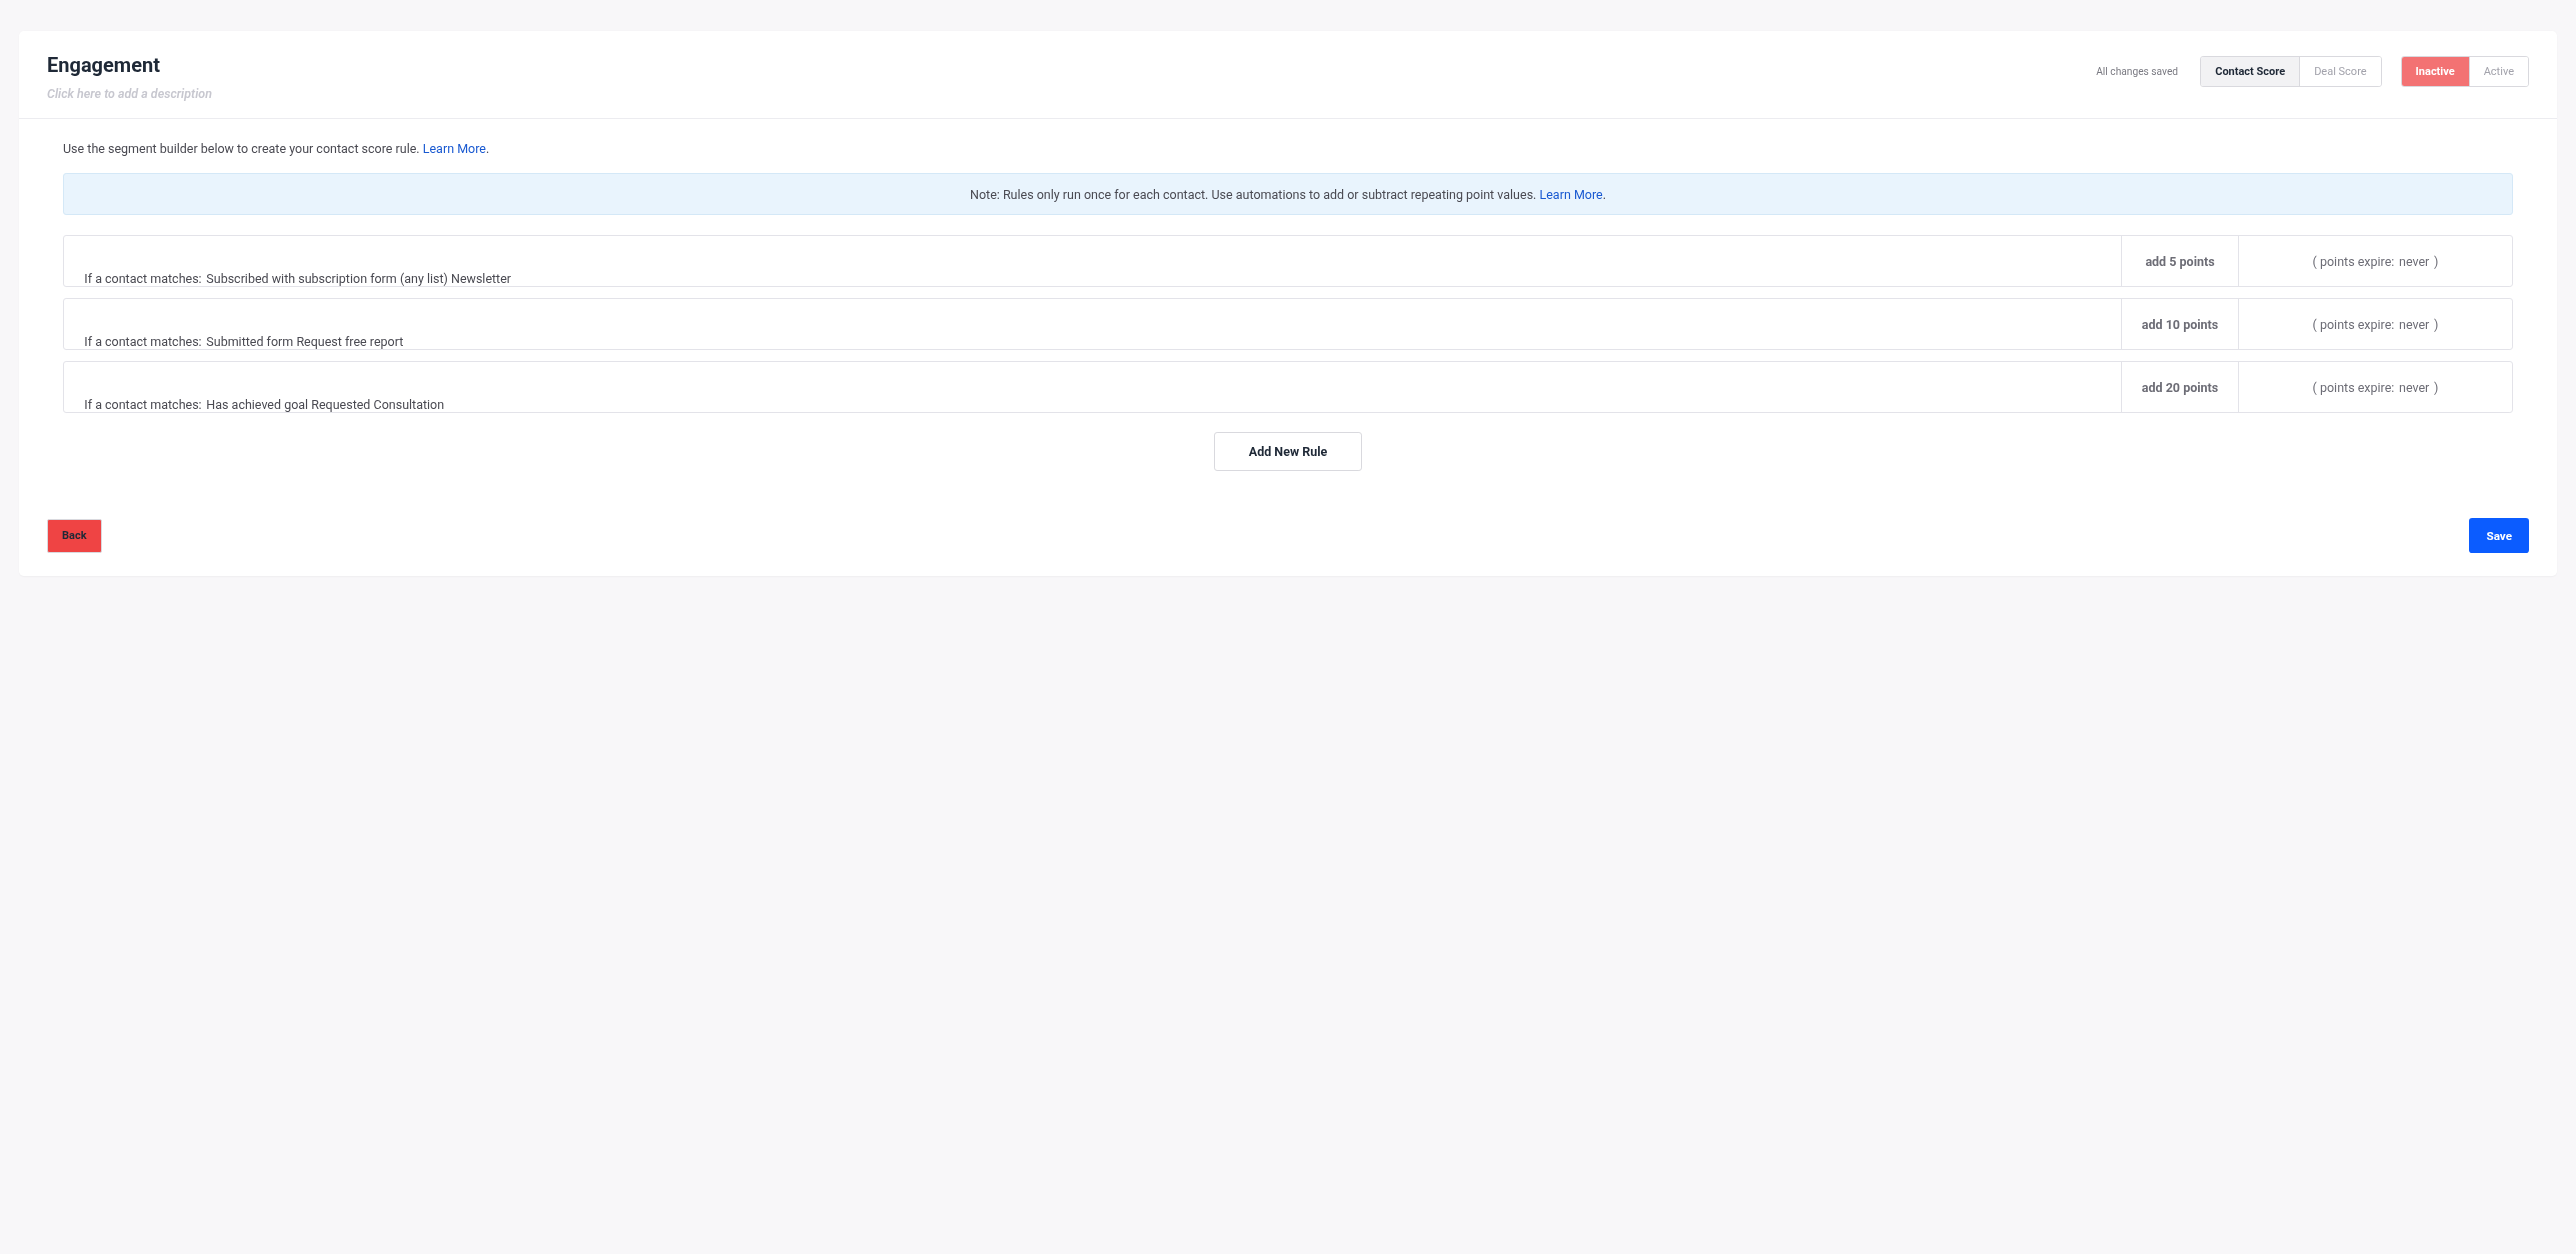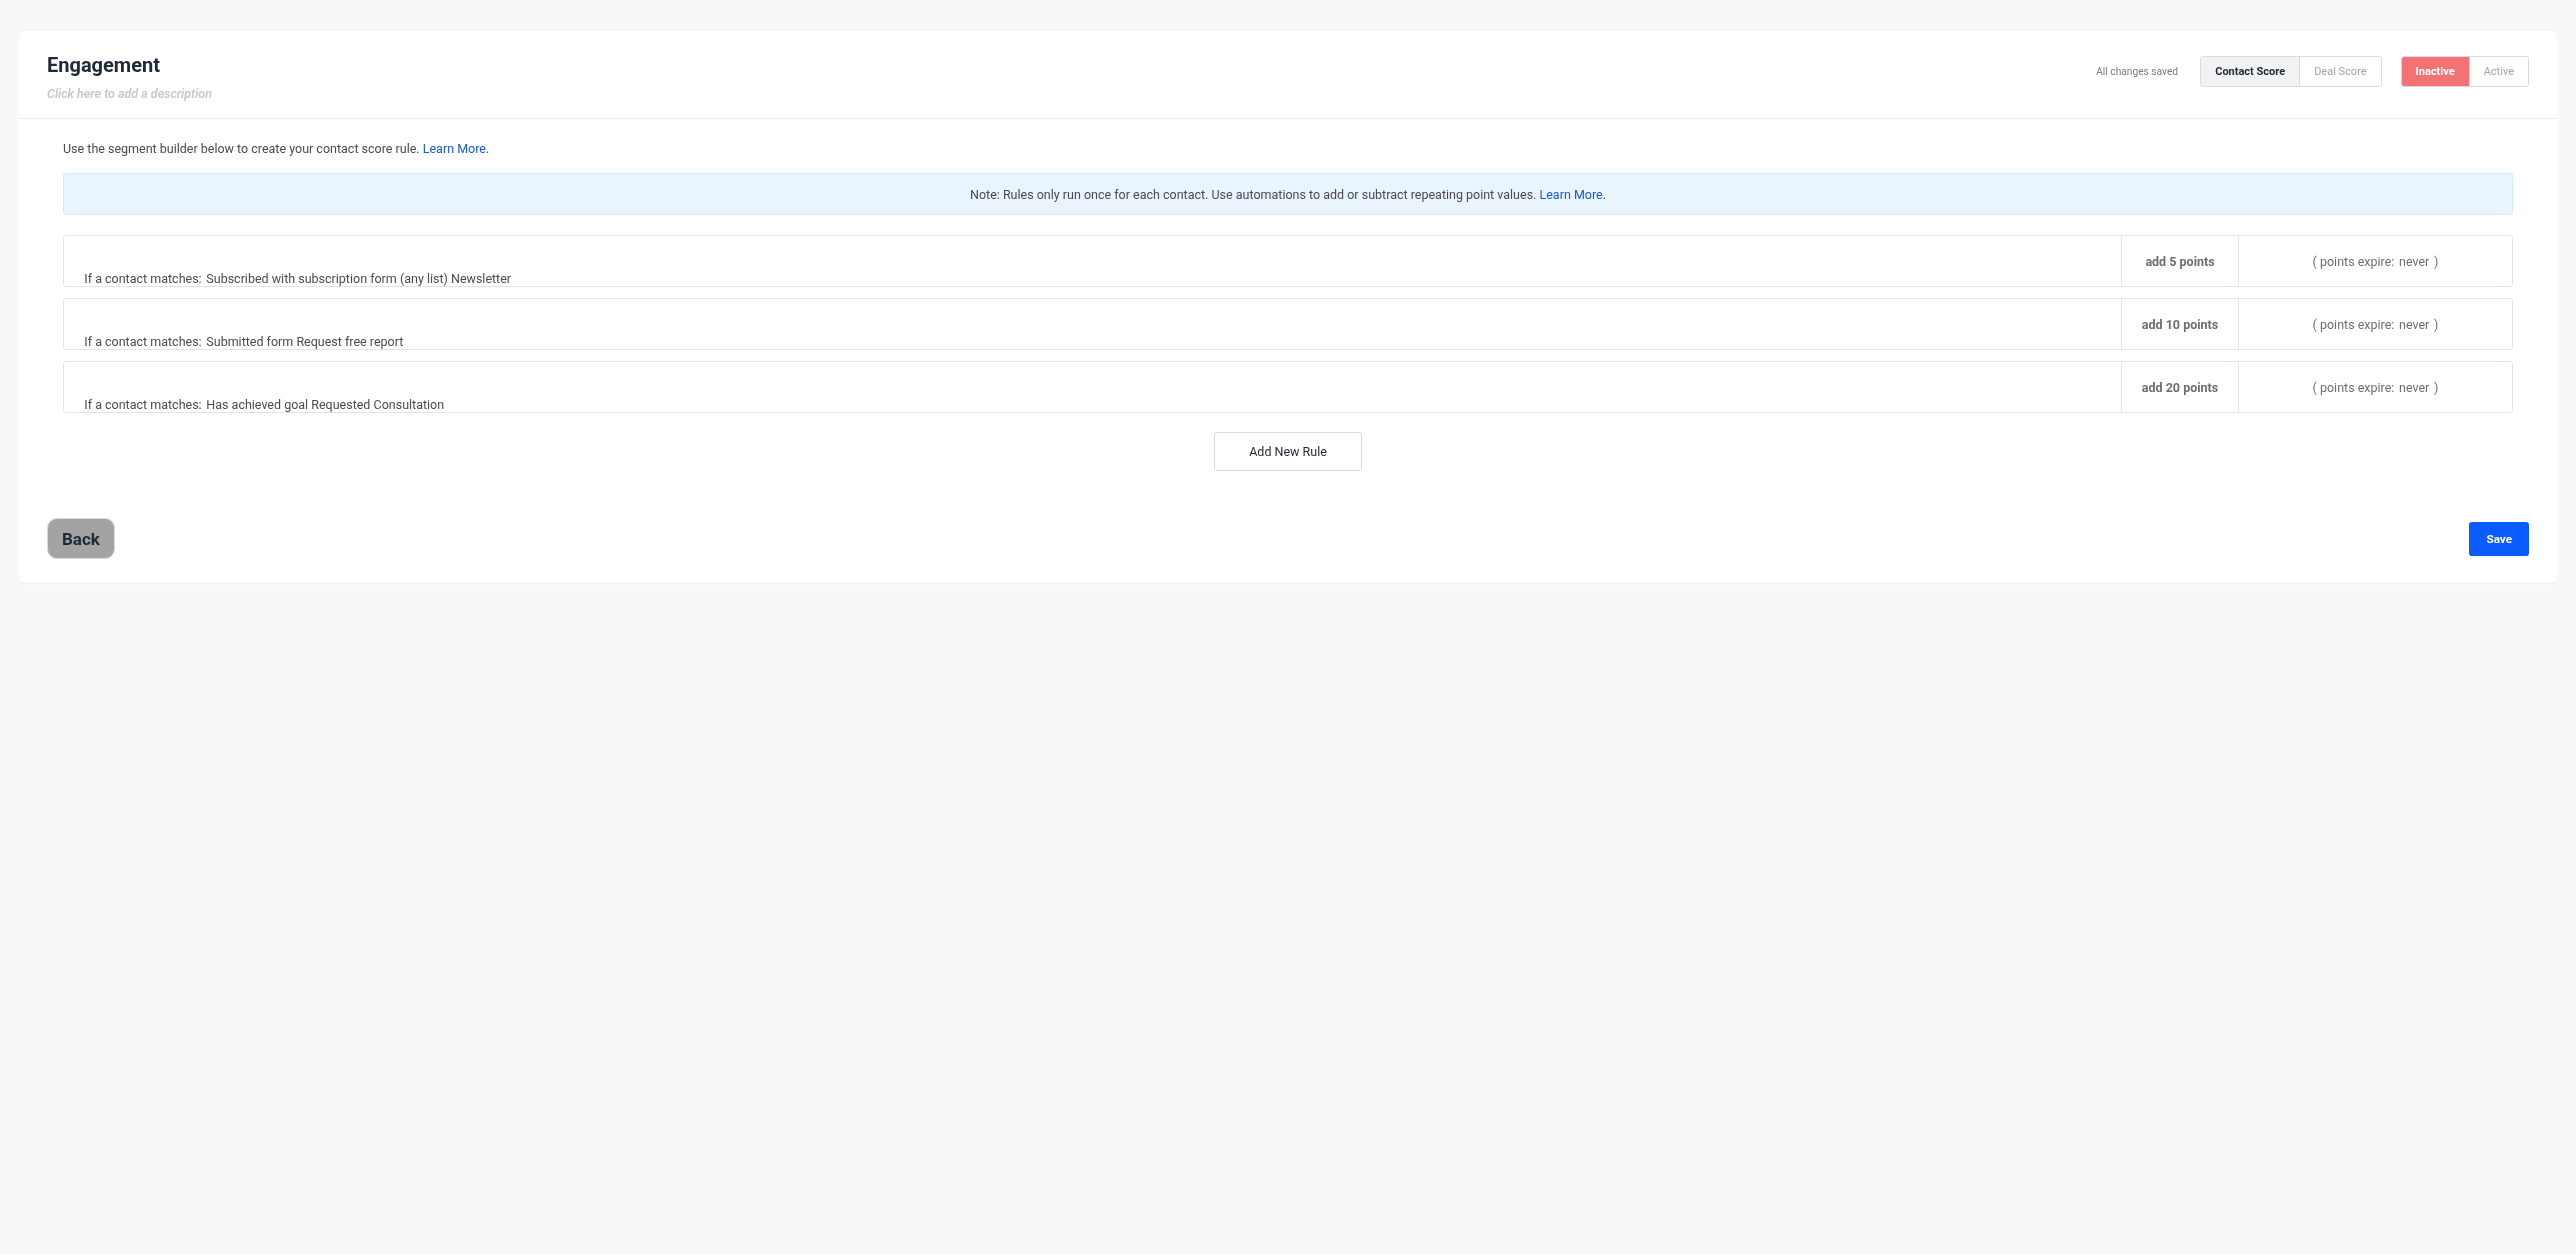--- a/index.html
+++ b/index.html
@@ -128,37 +128,37 @@
     }
     .rule-points { width: 117px; font-weight: bold; }
     .rule-expire { width: 274px; gap: 4.7px; }
     .add-rule-wrap { text-align: center; margin-top: 19px; }
     .add-rule-btn {
       background: #fff;
       border: 0.8px solid #d9d9de;
       border-radius: 3.1px;
       padding: 11px 34px;
       font-size: 12.5px;
-      font-weight: 400;
+      font-weight: 700;
       color: #1f2937;
       cursor: pointer;
       font-family: inherit;
     }
     .card-footer {
       display: flex;
       justify-content: space-between;
       align-items: center;
       padding: 19px 28px 23.5px 28px;
     }
     .back-btn {
-      background: #a3a3a3;
+      background: #ef4444;
       border: 0.8px solid #d9d9de;
-      border-radius: 10px;
+      border-radius: 2px;
       padding: 9.4px 14px;
-      font-size: 17px;
+      font-size: 11px;
       font-weight: 700;
       color: #1f2937;
       cursor: pointer;
       font-family: inherit;
     }
     .save-btn {
       background: #0b5cff;
       border: none;
       border-radius: 3.1px;
       padding: 10.2px 17px;

